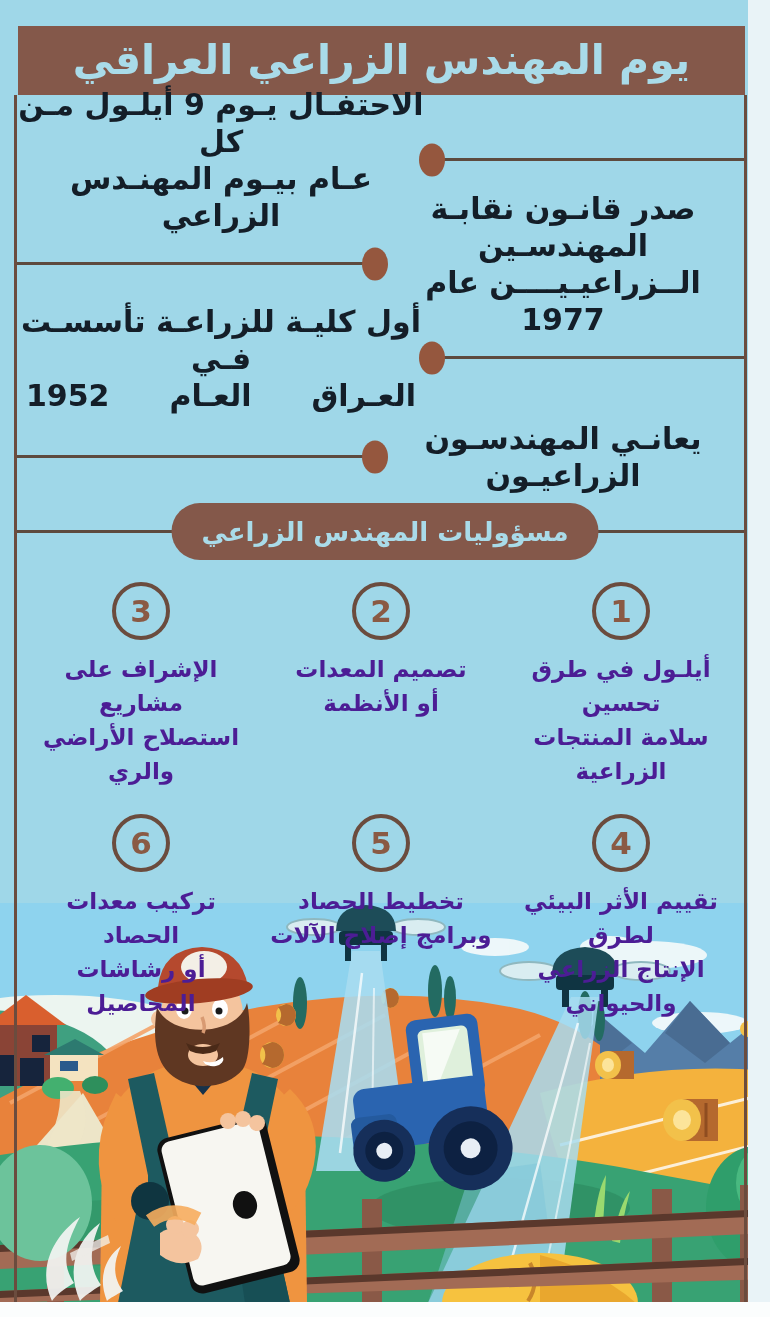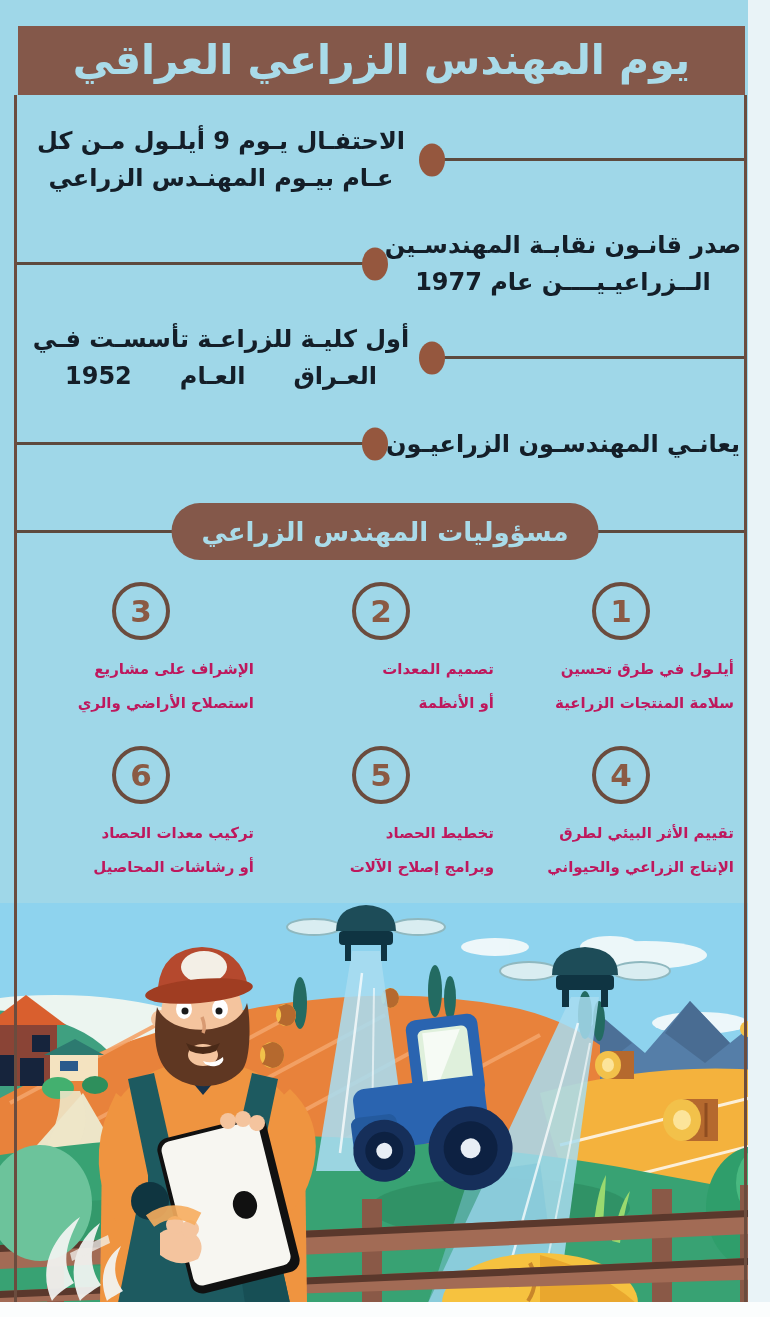--- a/index.html
+++ b/index.html
@@ -22,21 +22,21 @@
   .frame-line{ position:absolute; top:95px; bottom:15px; width:3px; background:#6b4c3e; z-index:4;}
   .frame-line.left{ left:14px; }
   .frame-line.right{ right:23px; }
 
   .fact{
     position:absolute; left:17px; right:26px; height:88px;
     display:flex; align-items:center; z-index:3;
   }
   .fact-text{
     direction:rtl; text-align:center; font-weight:bold; color:#141e28;
-    font-size:24px; line-height:37px;
+    font-size:30px; line-height:37px;
   }
   .fact.side-left .fact-text{ width:408px; }
   .fact.side-right .fact-text{ width:362px; }
   .connector{ flex:1; position:relative; height:100%; }
   .connector .line{
     position:absolute; left:0; right:0; top:50%; height:3px; margin-top:-2px; background:#5d4a3e;
   }
   .connector .dot{
     position:absolute; top:50%; transform:translateY(-50%);
     width:26px; height:33px; border-radius:50%; background:#95573e; z-index:2;
@@ -57,21 +57,21 @@
     display:grid; grid-template-columns:repeat(3,1fr); direction:rtl;
     column-gap:14px; row-gap:26px;
   }
   .resp-item{ text-align:center; }
   .resp-circle{
     width:58px; height:58px; border:4px solid #6b4c3e; border-radius:50%;
     margin:0 auto 12px auto; display:flex; align-items:center; justify-content:center;
     color:#8a5a44; font-size:31px; font-weight:bold;
   }
   .resp-label{
-    direction:rtl; font-size:15px; font-weight:bold; color:#be185d; line-height:34px;text-align:right;
+    direction:rtl; font-size:23px; font-weight:bold; color:#4c1d95; line-height:34px;
   }
 
   .illustration{ position:absolute; left:0; top:903px; width:770px; height:400px; z-index:1; }
 </style>
 </head>
 <body>
 
 <div class="page">
 
   <div class="edge-right"></div>
@@ -109,21 +109,21 @@
     <div class="fact-text">
       <div>أول كليـة للزراعـة تأسسـت فـي</div>
       <div>العـراق  العـام  1952</div>
     </div>
     <div class="connector">
       <div class="line"></div>
       <span class="dot"></span>
     </div>
   </div>
 
-  <div class="fact side-right" style="top:400px">
+  <div class="fact side-right" style="top:413px">
     <div class="connector">
       <div class="line"></div>
       <span class="dot"></span>
     </div>
     <div class="fact-text">
       <div>يعانـي المهندسـون الزراعيـون</div>
     </div>
   </div>
 
   <div class="banner-line"></div>

